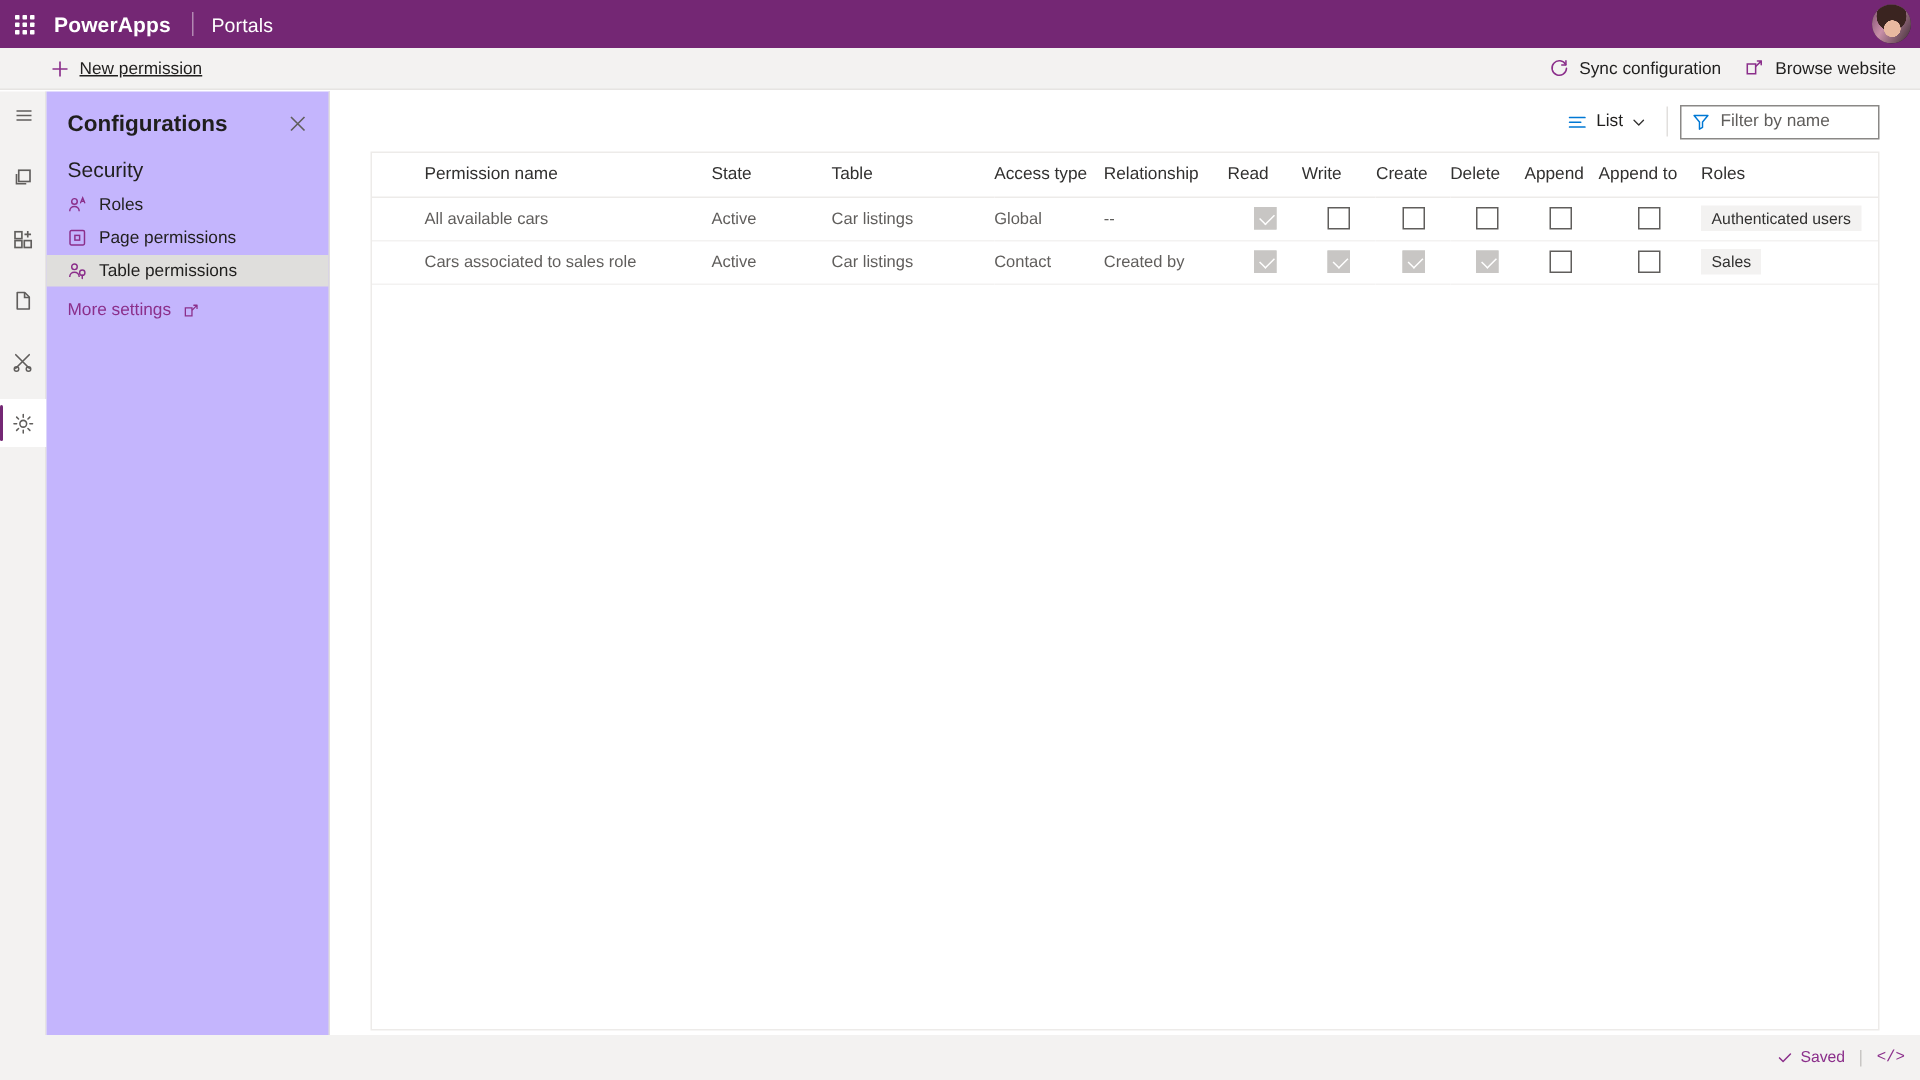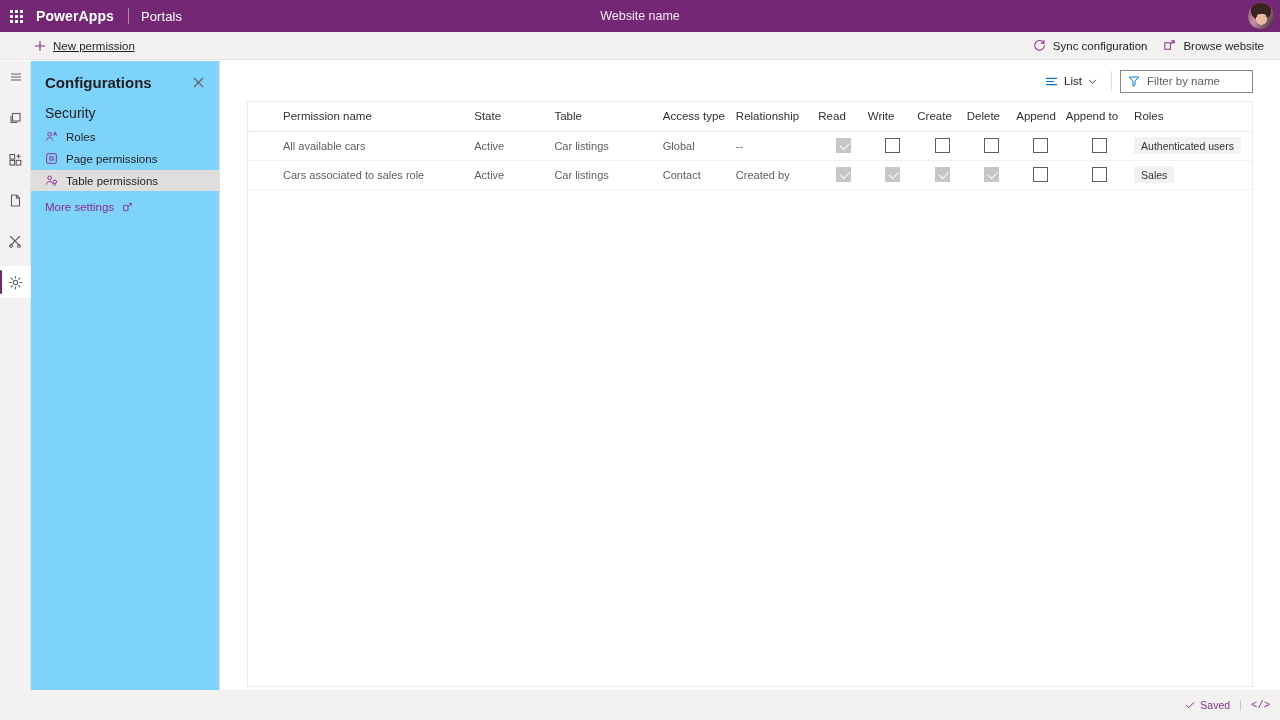--- a/index.html
+++ b/index.html
@@ -100,21 +100,21 @@
   .rail-item.selected::before {
     content: ""; position: absolute; left: 0; top: 4px;
     width: 2px; height: 24px; background: #742774; border-radius: 1px;
   }
   .rail-gap { height: 9px; }
 
   
   .panel {
     position: absolute; top: 61px; left: 31px;
     width: 189px; height: 659px;
-    background: #7dd3fc;
+    background: #c4b5fd;
     border-right: 1px solid #e1dfdd;
   }
   .panel-head {
     display: flex; align-items: center; justify-content: space-between;
     padding: 12px 12px 8px 14px;
   }
   .panel-title { font-size: 15px; font-weight: bold; color: #201f1e; }
   .panel-close {
     width: 18px; height: 18px; display: flex; align-items: center; justify-content: center;
     cursor: pointer; color: #605e5c; font-size: 13px; line-height: 1;
@@ -263,21 +263,20 @@
         <i></i>
         <i></i>
         <i></i>
         <i></i>
         <i></i>
     </div>
   </div>
   <div class="brand">PowerApps</div>
   <div class="brand-sep"></div>
   <div class="app-name">Portals</div>
-  <div class="site-title">Website name</div>
   <div class="avatar">
     <div class="face"></div>
   </div>
 </div>
 
 <div class="command-bar">
   <button class="cmd-btn cmd-left">
     <span class="ico">
       <svg width="12" height="12" viewBox="0 0 12 12">
           <path d="M6 1v10M1 6h10" stroke="#8b2f8b" stroke-width="1.1" fill="none"></path>

